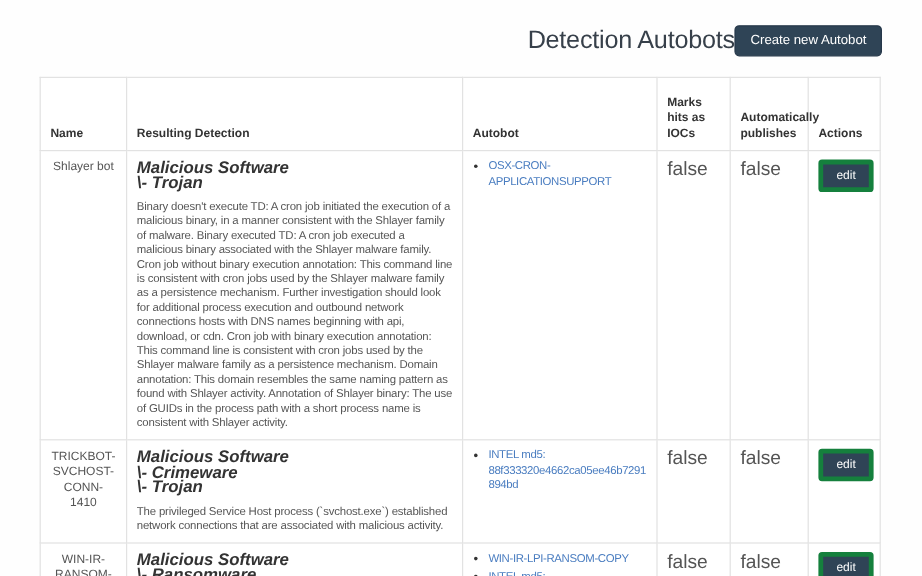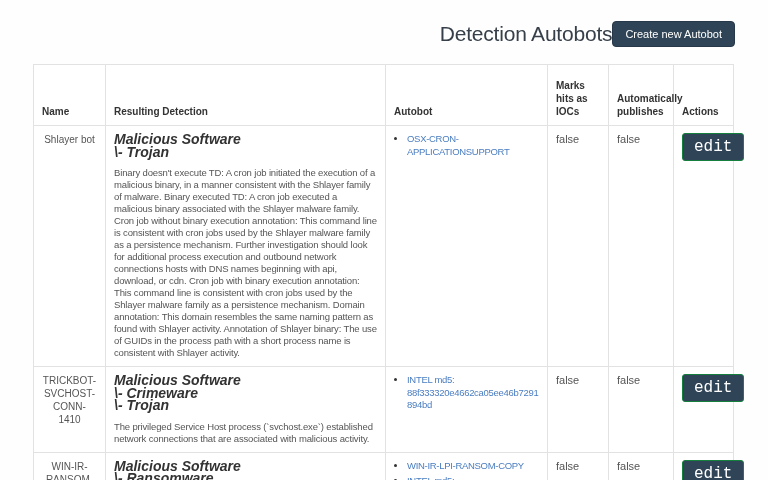--- a/index.html
+++ b/index.html
@@ -87,30 +87,30 @@
   }
   td.triggers-cell a {
     color: var(--link, #4a7dc0);
     text-decoration: none;
     letter-spacing: -0.3px;
     word-break: break-word;
     cursor: pointer;
     margin-top: 12px;
   }
   td.bool-cell {
-    font-size: 11px;
+    font-size: 16px;
     color: #555;
   }
   .btn-edit {
     background: var(--accent, #2f4456);
     color: #fff;
-    border: 1px solid #15803d;
+    border: 4px solid #15803d;
     border-radius: 3px;
-    font-family: Liberation Mono, monospace;
-    font-size: 16px;
+    font-family: Liberation Sans, sans-serif;
+    font-size: 10px;
     padding: 4px 11px;
     cursor: pointer;
   }
 </style>
 </head>
 <body>
 
 <div class="page">
   <div class="header">
     <h1 class="page-title">Detection Autobots</h1>

